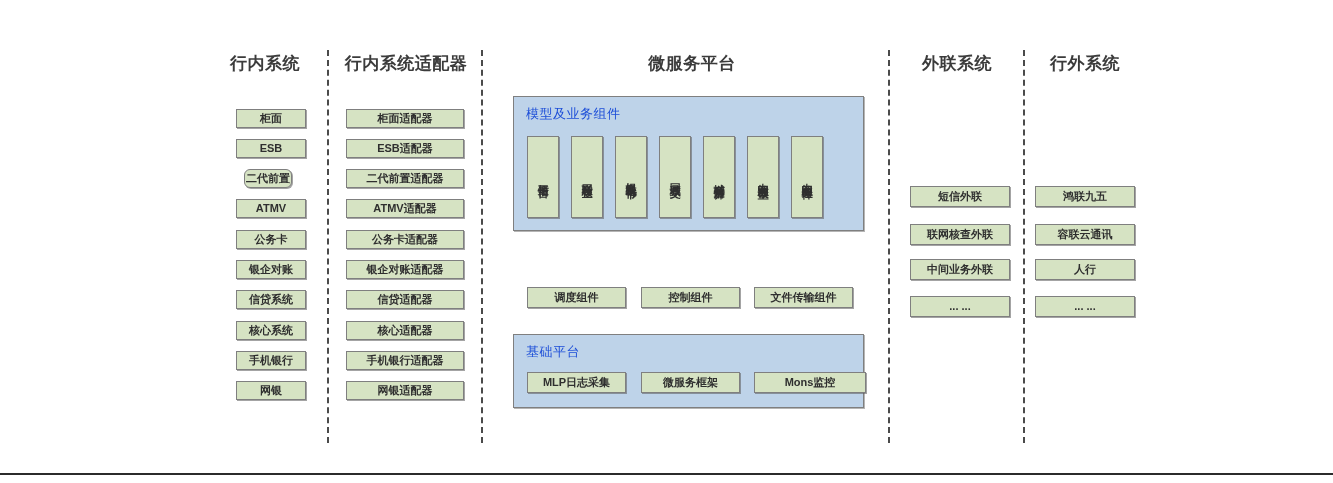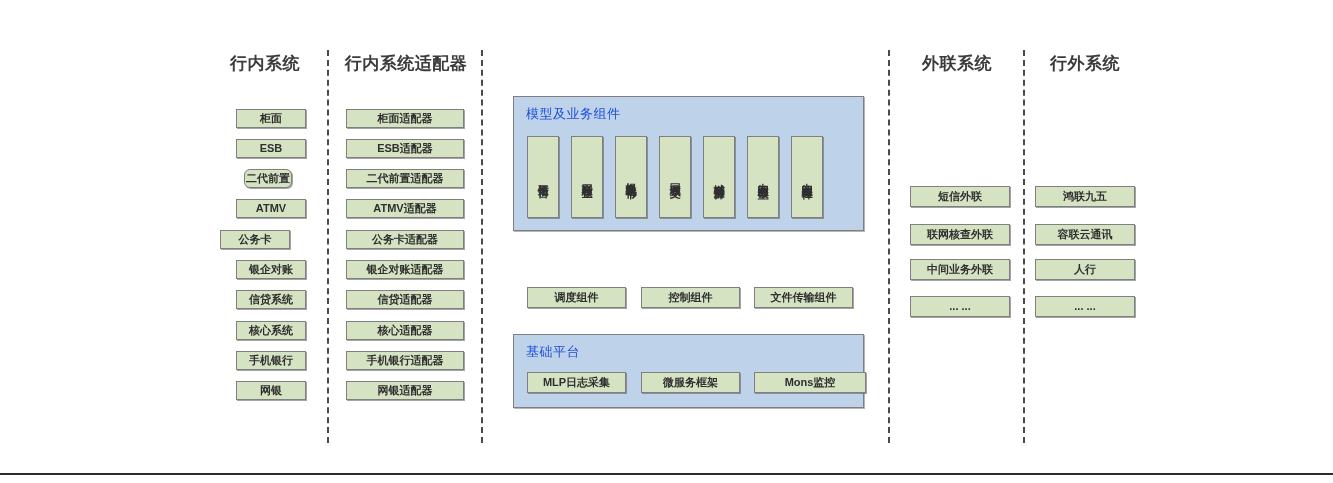--- a/index.html
+++ b/index.html
@@ -100,30 +100,31 @@
 
   <div class="divider" style="left:327px;"></div>
   <div class="divider" style="left:481px;"></div>
   <div class="divider" style="left:888px;"></div>
   <div class="divider" style="left:1023px;"></div>
 
   <div class="col-title" style="left:210px; top:52px; width:110px;">行内系统</div>
 
   <div class="col-title" style="left:336px; top:52px; width:140px;">行内系统适配器</div>
 
+  <div class="col-title" style="left:518px; top:52px; width:348px;">微服务平台</div>
 
   <div class="col-title" style="left:896px; top:52px; width:122px;">外联系统</div>
 
   <div class="col-title" style="left:1030px; top:52px; width:110px;">行外系统</div>
 
   <div class="node" style="left:236px; top:109px; width:70px; height:19px;">柜面</div>
   <div class="node" style="left:236px; top:139px; width:70px; height:19px;">ESB</div>
   <div class="node" style="left:244px; top:169px; width:48px; height:19px;border-radius:6px;">二代前置</div>
   <div class="node" style="left:236px; top:199px; width:70px; height:19px;">ATMV</div>
-  <div class="node" style="left:220px; top:230px; width:70px; height:19px;">公务卡</div>
+  <div class="node" style="left:236px; top:230px; width:70px; height:19px;">公务卡</div>
   <div class="node" style="left:236px; top:260px; width:70px; height:19px;">银企对账</div>
   <div class="node" style="left:236px; top:290px; width:70px; height:19px;">信贷系统</div>
   <div class="node" style="left:236px; top:321px; width:70px; height:19px;">核心系统</div>
   <div class="node" style="left:236px; top:351px; width:70px; height:19px;">手机银行</div>
   <div class="node" style="left:236px; top:381px; width:70px; height:19px;">网银</div>
 
   <div class="node" style="left:346px; top:109px; width:118px; height:19px;">柜面适配器</div>
   <div class="node" style="left:346px; top:139px; width:118px; height:19px;">ESB适配器</div>
   <div class="node" style="left:346px; top:169px; width:118px; height:19px;">二代前置适配器</div>
   <div class="node" style="left:346px; top:199px; width:118px; height:19px;">ATMV适配器</div>

